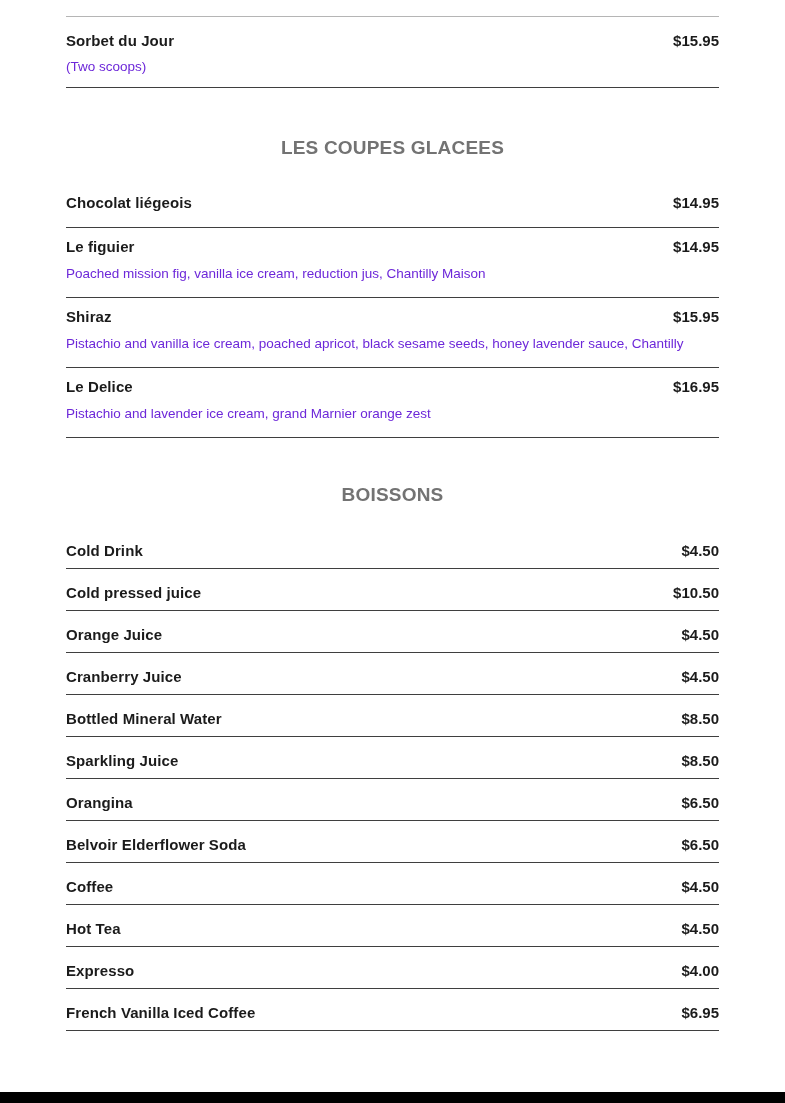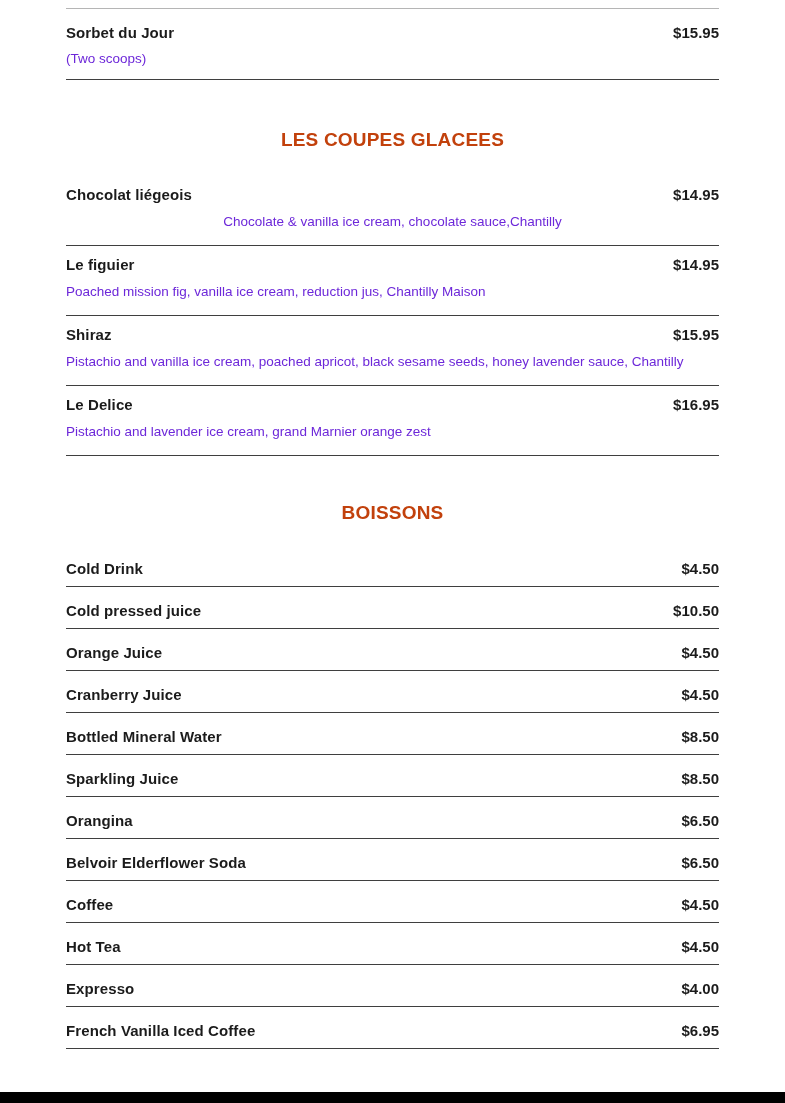--- a/index.html
+++ b/index.html
@@ -11,21 +11,21 @@
     height: 1103px;
     background: #ffffff;
     font-family: "Liberation Sans", sans-serif;
     position: relative;
     overflow: hidden;
     color: #1b1b1b;
   }
   .content {
     position: absolute;
     left: 66px;
-    top: 8px;
+    top: 16px;
     width: 653px;
   }
   .top-partial-rule {
     height: 0;
     border-top: 1px solid #b5b5b5;
   }
   .item-head {
     display: flex;
     justify-content: space-between;
     align-items: baseline;
@@ -47,21 +47,21 @@
     border-top: 1px solid #3f3f3f;
   }
   .sorbet-item .item-head { margin-top: 15px; }
   .sorbet-item .item-desc { line-height: 16px; }
   .sorbet-item .rule { margin-top: 12px; }
   .section-title {
     text-align: center;
     font-size: 19px;
     line-height: 24px;
     font-weight: 700;
-    color: #c2410c;
+    color: #737373;
     letter-spacing: 0.2px;
   }
   .section-title.coupes { margin-top: 48px; }
   .section-title.boissons { margin-top: 45px; }
   .menu-item { margin-top: 10px; }
   .menu-item.first { margin-top: 34px; text-align: center; }
   .menu-item .rule { margin-top: 15px; }
   .drinks { margin-top: 20px; }
   .drink-row {
     box-sizing: border-box;
@@ -94,21 +94,20 @@
     <div class="rule"></div>
   </div>
 
   <div class="section-title coupes">LES COUPES GLACEES</div>
 
   <div class="menu-item first">
     <div class="item-head">
       <span class="item-name">Chocolat liégeois</span>
       <span class="item-price">$14.95</span>
     </div>
-    <div class="item-desc">Chocolate &amp; vanilla ice cream, chocolate sauce,Chantilly</div>
     <div class="rule"></div>
   </div>
 
   <div class="menu-item">
     <div class="item-head">
       <span class="item-name">Le figuier</span>
       <span class="item-price">$14.95</span>
     </div>
     <div class="item-desc">Poached mission fig, vanilla ice cream, reduction jus, Chantilly Maison</div>
     <div class="rule"></div>

